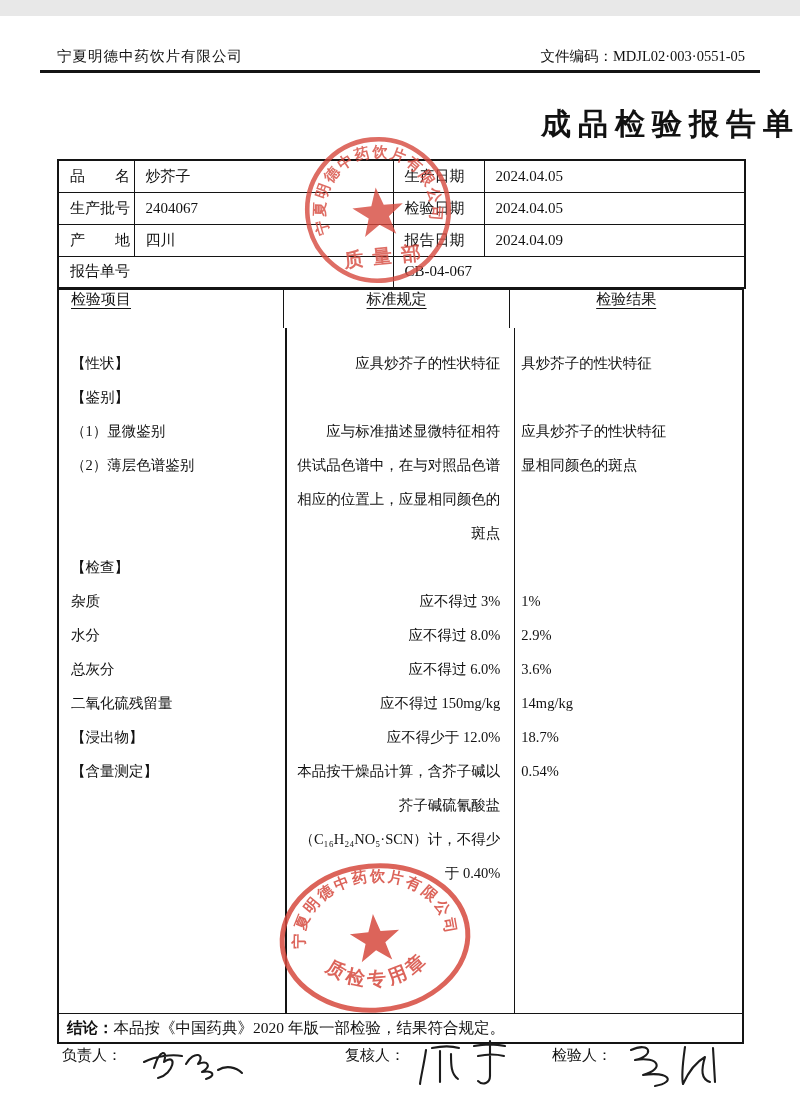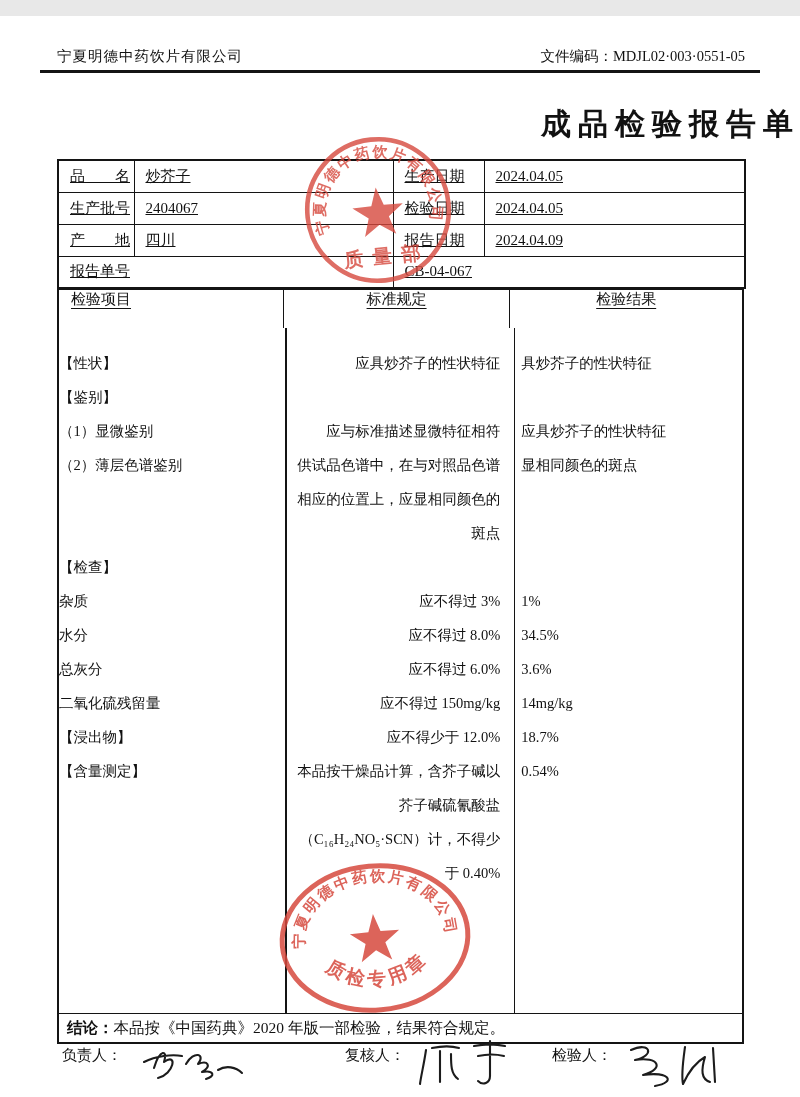--- a/index.html
+++ b/index.html
@@ -13,36 +13,36 @@
   .hdr-company { position:absolute; left:57px; top:31px; font-size:14.5px; letter-spacing:1px; }
   .hdr-code    { position:absolute; right:55px; top:31px; font-size:14.5px;text-align:right; }
   .hdr-rule    { position:absolute; left:40px; top:54px; width:720px; height:2.5px; background:#141414; }
   
   .doc-title { position:absolute; left:0; top:88px; width:100%; text-align:right;
                font-size:30px; font-weight:bold; letter-spacing:7px; }
   
   table.info { position:absolute; left:57px; top:143px; width:687px;
                border-collapse:collapse; table-layout:fixed; font-size:15px; }
   table.info td { border:1.6px solid #141414; height:32px; padding:0 0 0 11px;
-                  white-space:nowrap; overflow:hidden;text-decoration:underline; }
+                  white-space:nowrap; overflow:hidden; }
   table.info { border:2.2px solid #141414; }
   
   .insp { position:absolute; left:57px; top:272px; width:687px; border:2.2px solid #141414; }
   .insp-head { display:flex; height:38px; align-items:center; font-size:15px; }
   .insp-head .hc { height:100%; display:flex; }
   .insp-head .hc1 { width:226px; padding-left:12px; border-right:1.6px solid #141414; }
   .insp-head .hc2 { width:228px; justify-content:center; border-right:1.6px solid #141414; }
   .insp-head .hc3 { width:233px; justify-content:center; }
   .insp-head span { text-decoration:underline; text-underline-offset:4px; }
   .insp-body { position:relative; height:685px; padding-top:18px; font-size:14.5px; }
   .vline { position:absolute; top:0; bottom:0; width:1.6px; background:#141414; }
   .vline.v1 { left:226px; } .vline.v2 { left:454.5px; }
   .irow { display:flex; align-items:flex-start; }
   .irow .ic { line-height:34px; }
-  .irow .ic1 { width:226px; }
+  .irow .ic1 { width:226px; padding-left:12px; }
   .irow .ic2 { width:228px; padding:0 10px 0 12px;text-align:right; }
   .irow .ic3 { width:233px; padding:0 8px 0 11px; }
   .concl { display:flex; align-items:center; height:29px; border-top:1.6px solid #141414;
            font-size:15.5px; padding-left:8px; }
   .concl b { font-weight:bold; }
   
   .sigrow { position:absolute; left:57px; top:1030px; width:687px; font-size:15px; }
   .sig-label { position:absolute; top:0; white-space:nowrap; }
   .sig-label.s1 { left:5px; } .sig-label.s2 { left:288px; } .sig-label.s3 { left:495px; }
   .sig-svg { position:absolute; top:-8px; }
@@ -140,21 +140,21 @@
         <div class="ic ic3"></div>
       </div>
       <div class="irow">
         <div class="ic ic1">杂质</div>
         <div class="ic ic2">应不得过 3%</div>
         <div class="ic ic3">1%</div>
       </div>
       <div class="irow">
         <div class="ic ic1">水分</div>
         <div class="ic ic2">应不得过 8.0%</div>
-        <div class="ic ic3">34.5%</div>
+        <div class="ic ic3">2.9%</div>
       </div>
       <div class="irow">
         <div class="ic ic1">总灰分</div>
         <div class="ic ic2">应不得过 6.0%</div>
         <div class="ic ic3">3.6%</div>
       </div>
       <div class="irow">
         <div class="ic ic1">二氧化硫残留量</div>
         <div class="ic ic2">应不得过 150mg/kg</div>
         <div class="ic ic3">14mg/kg</div>

